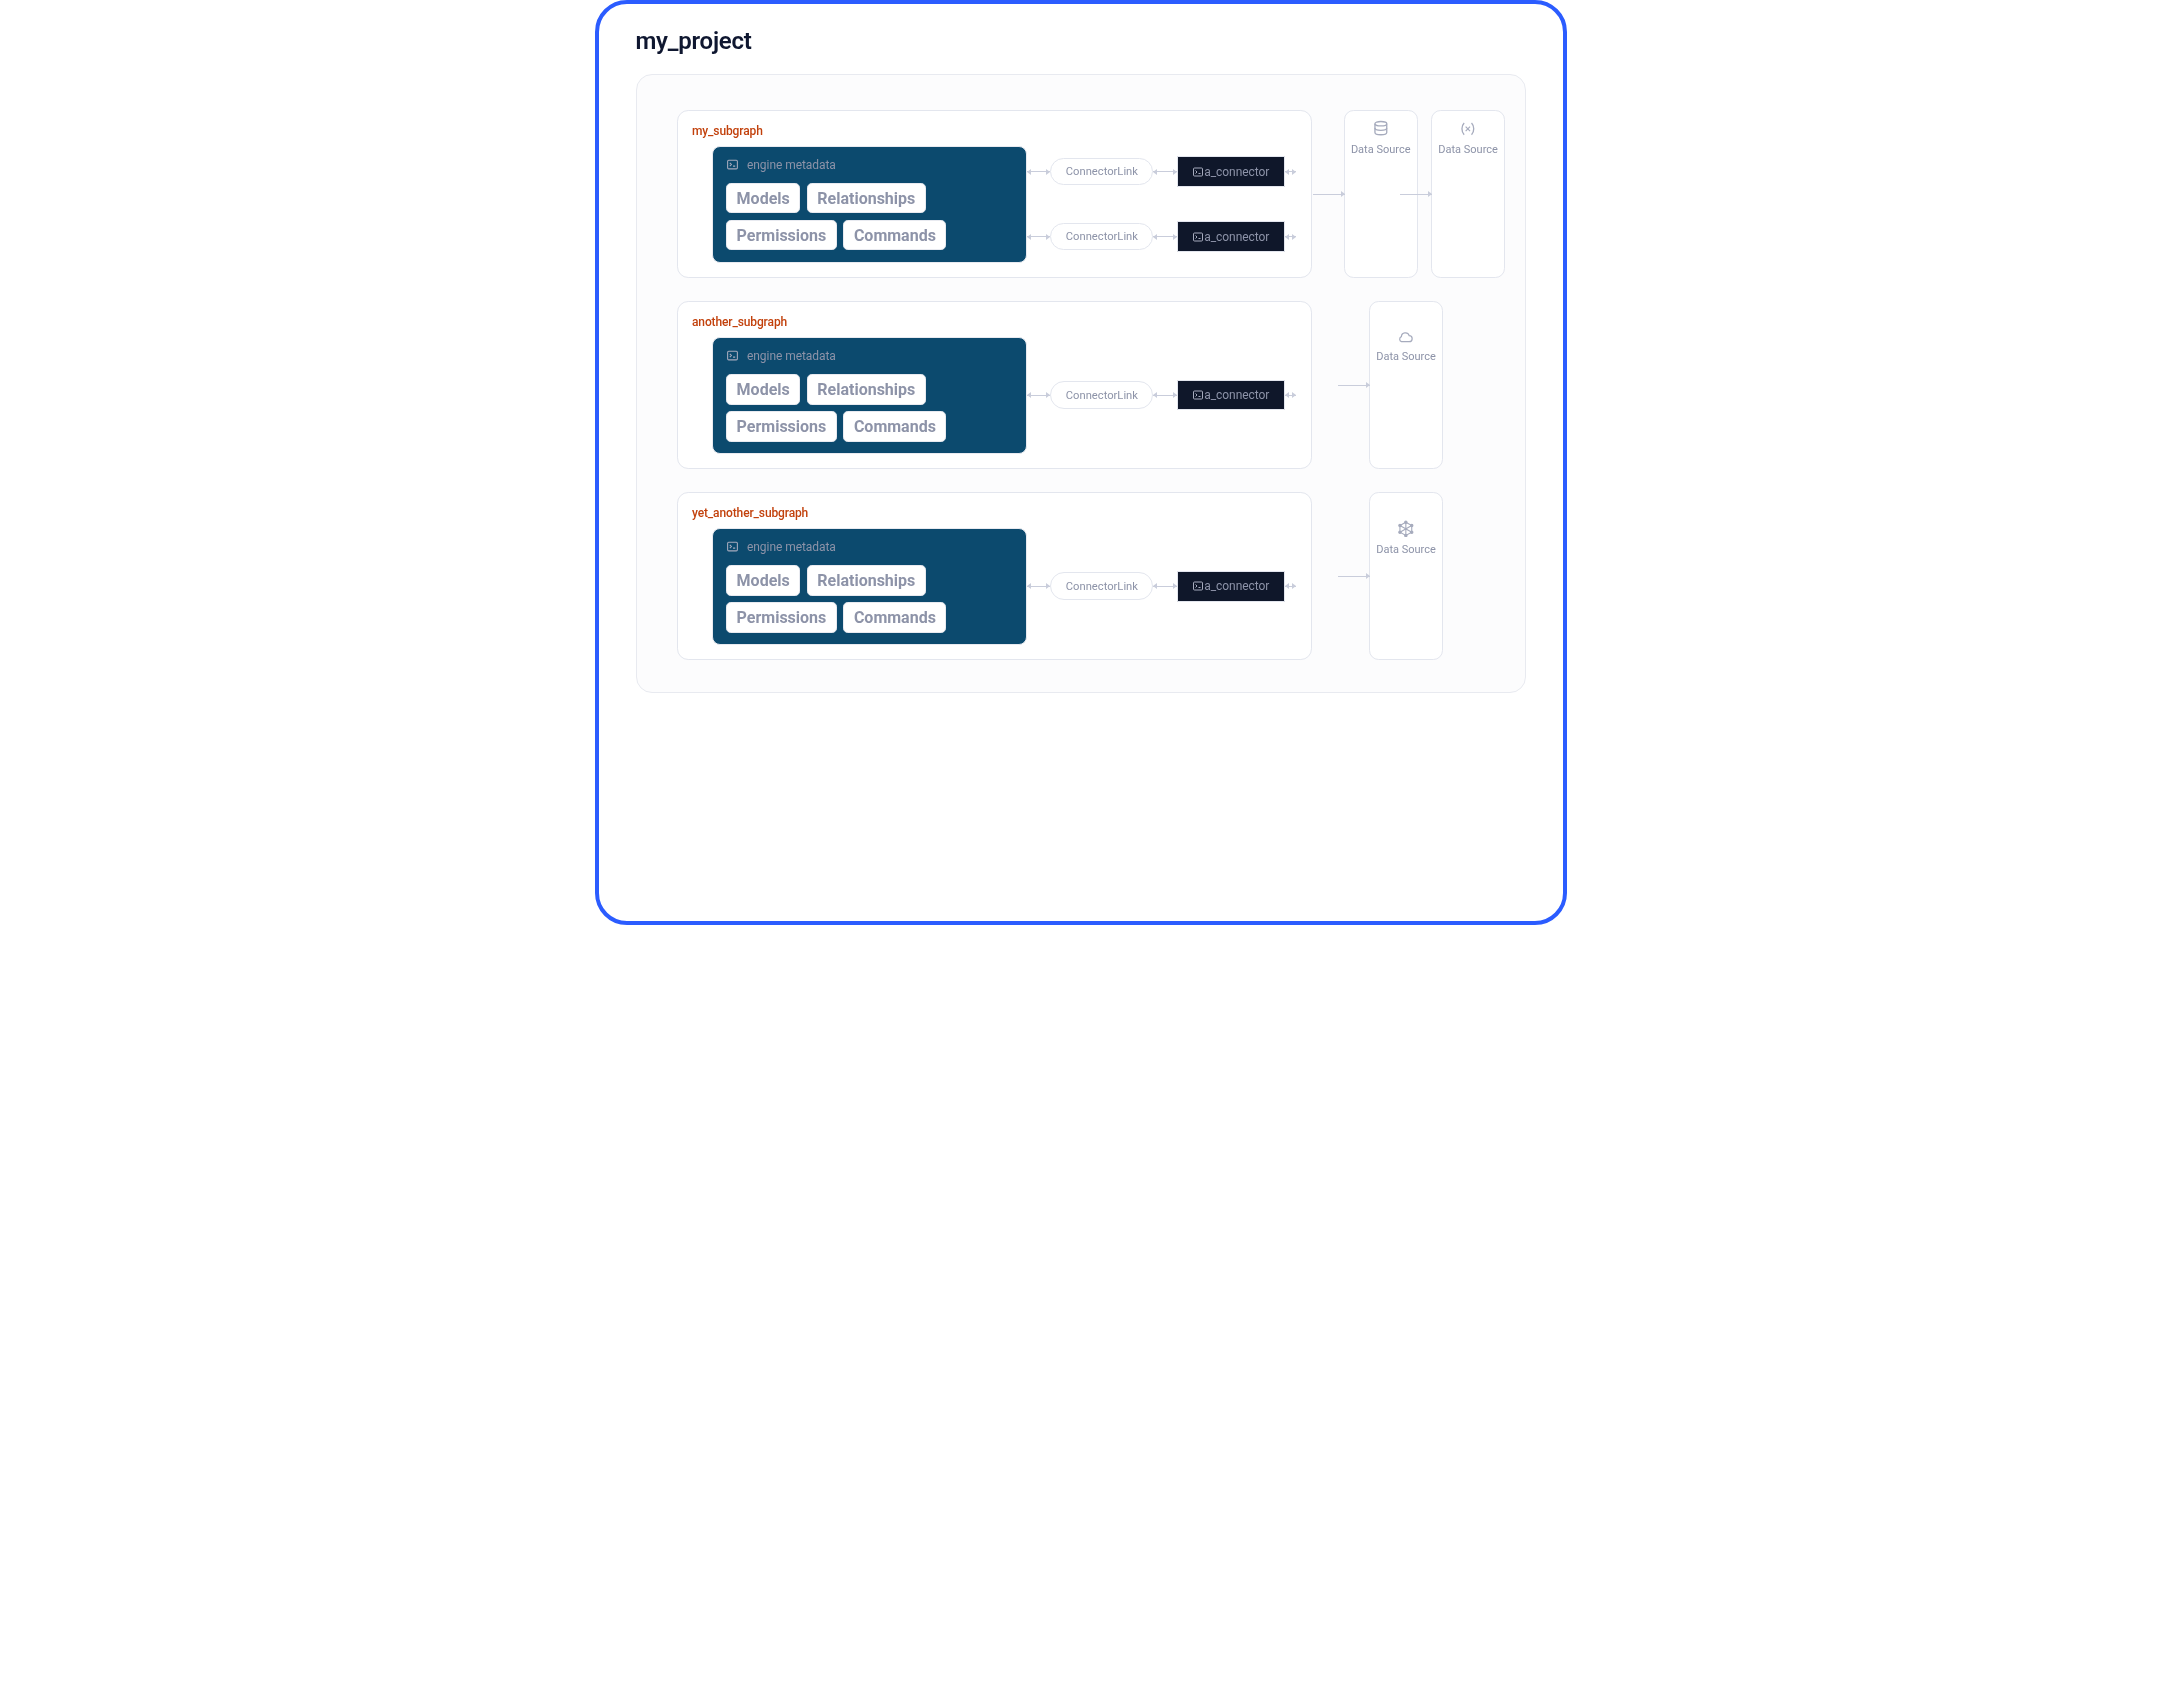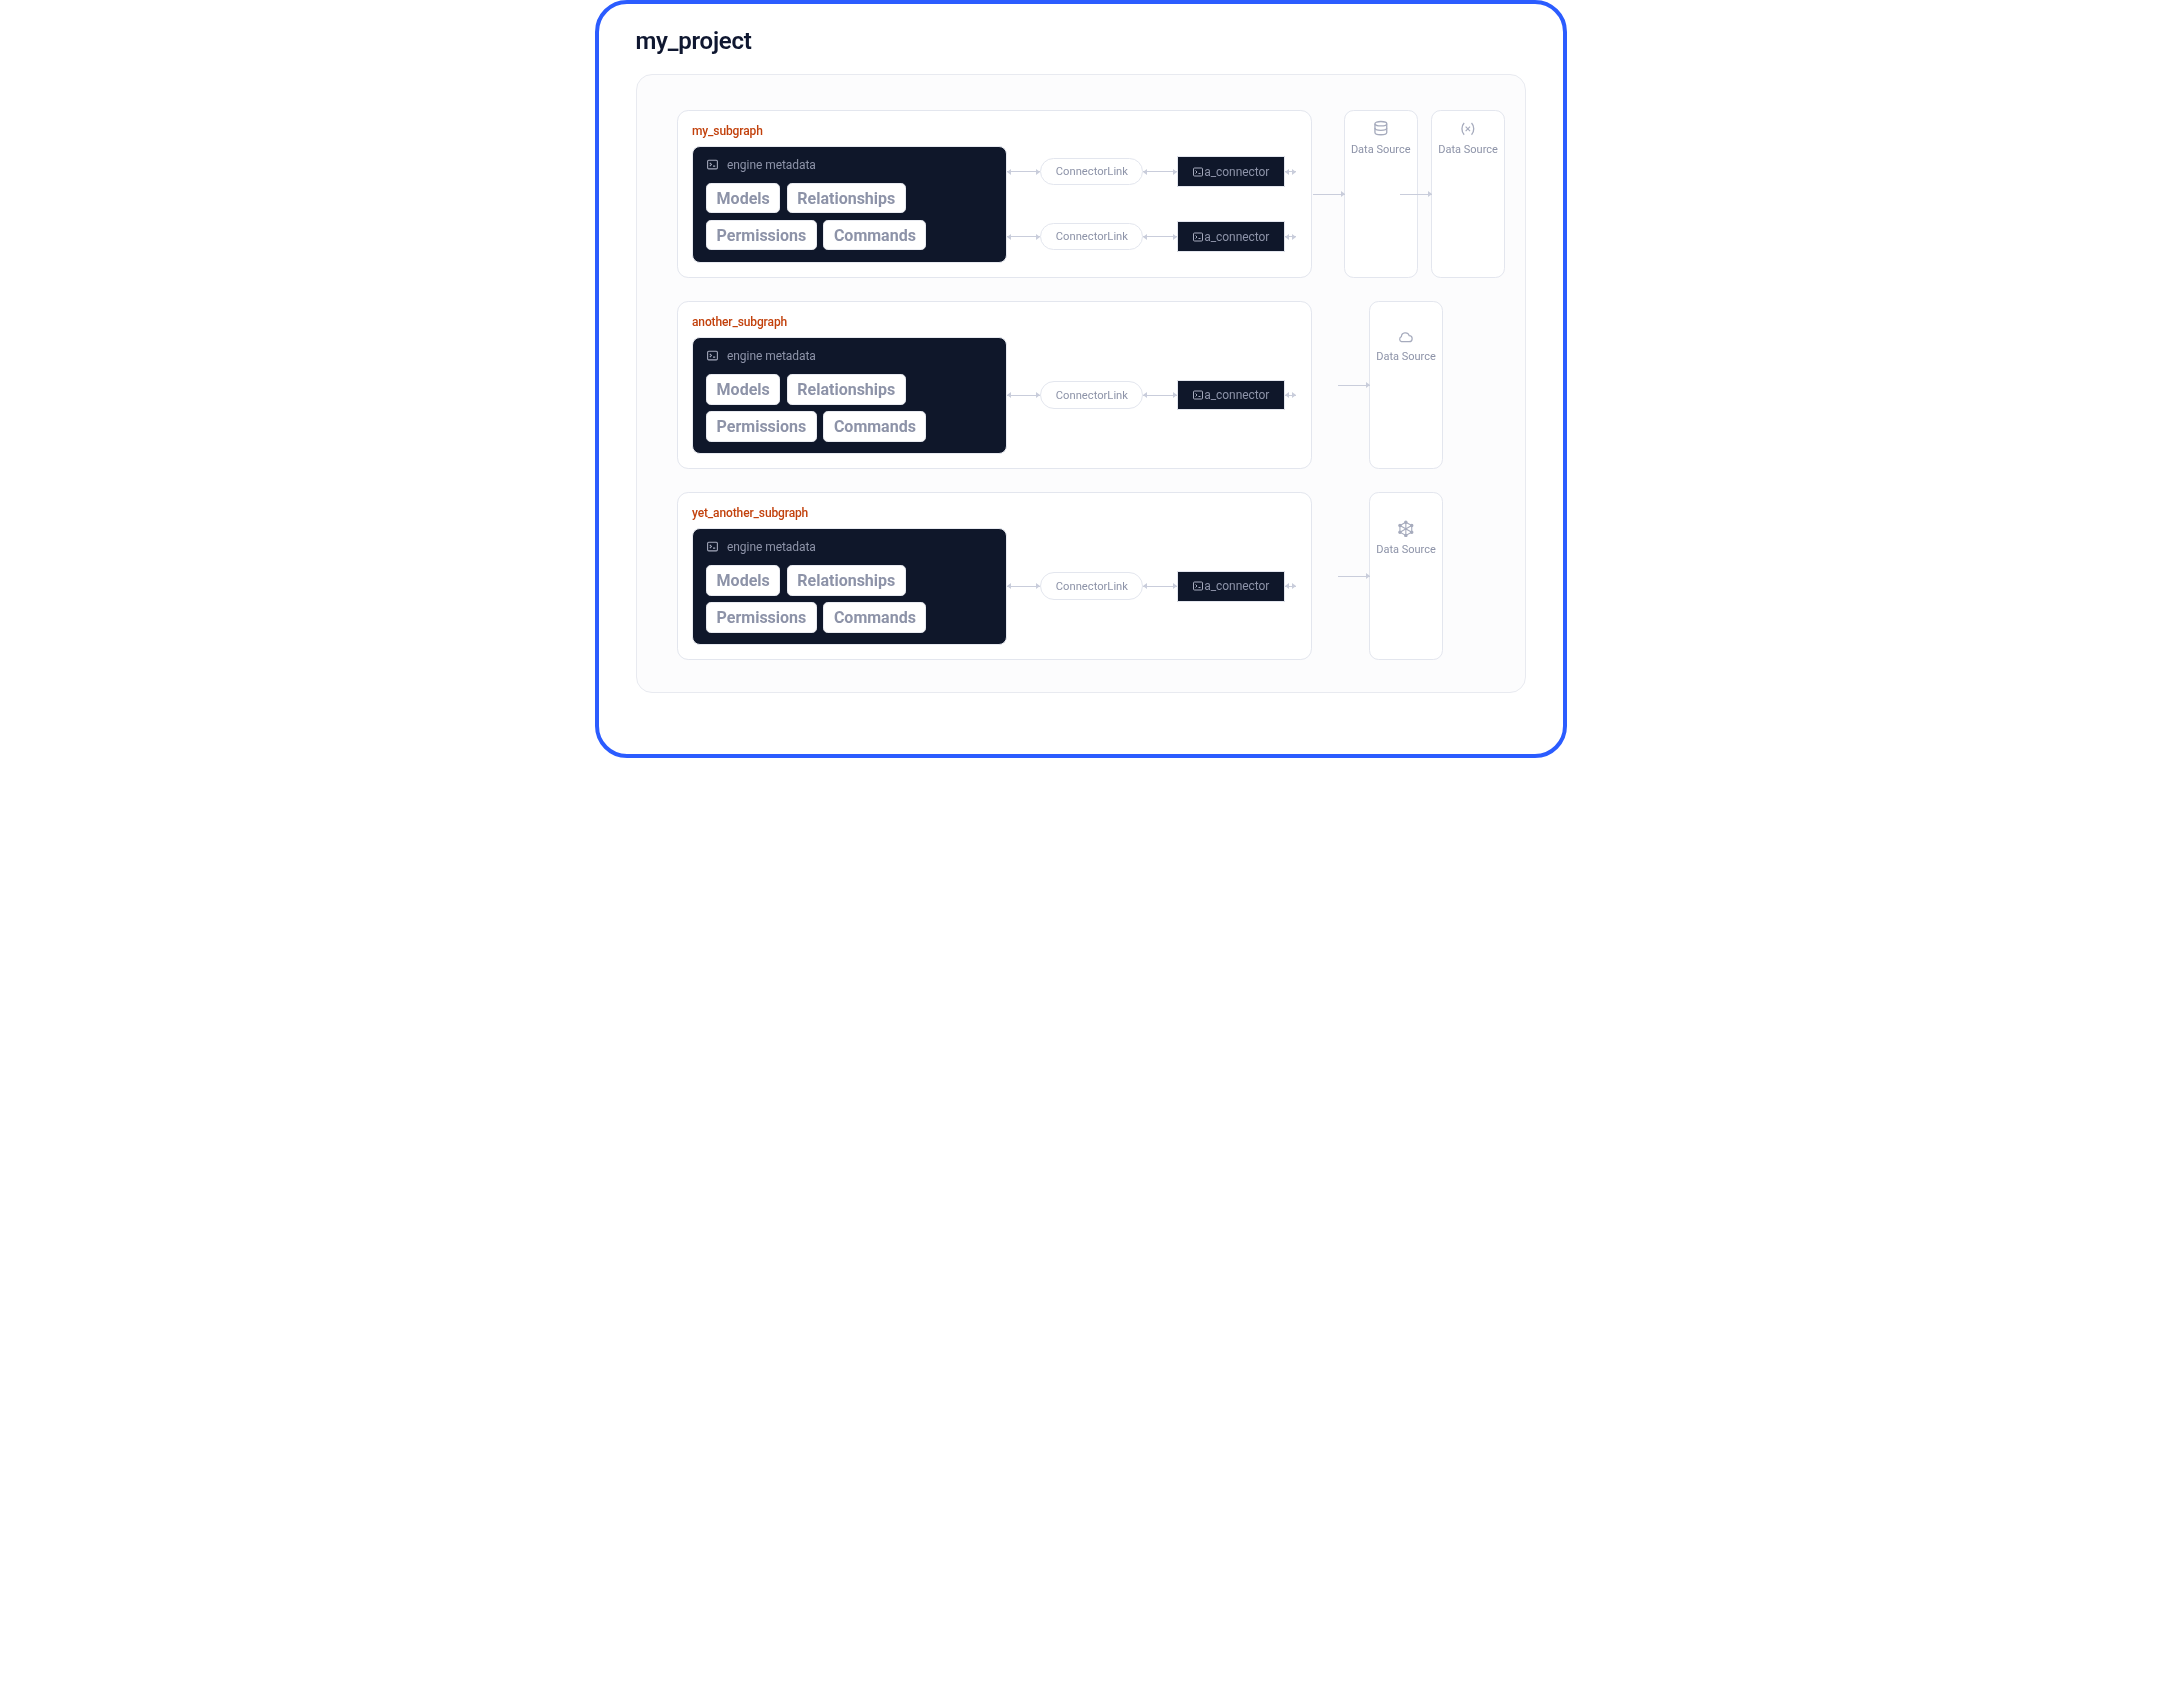--- a/index.html
+++ b/index.html
@@ -5,21 +5,21 @@
   * { box-sizing: border-box; margin: 0; padding: 0; }
   body {
     font-family: -apple-system, BlinkMacSystemFont, "Segoe UI", Roboto, Helvetica, Arial, sans-serif;
     background: #fff;
     padding: 0;
   }
   .outer-frame {
     border: 4px solid #2b5cff;
     border-radius: 32px;
     width: 972px;
-    height: 758px;
+    height: 925px;
     margin: 0 auto;
     padding: 22.5px 37px 29px 37px;
     background: #fff;
   }
   .project-title {
     font-size: 24px;
     font-weight: 600;
     color: #0f1730;
     margin-bottom: 19px;
     letter-spacing: -0.01em;
@@ -62,23 +62,24 @@
   }
   .subgraph-body {
     display: flex;
     align-items: stretch;
     gap: 0;
   }
   .engine-card {
     width: 315px;
     border: 0.8px solid #e8eaf0;
     border-radius: 8px;
-    background: #0f172a;
+    background: #0c4a6e;
     padding: 11.2px 13px 11.2px 13px;
     flex-shrink: 0;
+    margin-left: 20px;
   }
   .engine-header {
     display: flex;
     align-items: center;
     gap: 8px;
     margin-bottom: 11.2px;
   }
   .tag-row {
     display: flex;
     gap: 6.4px;

